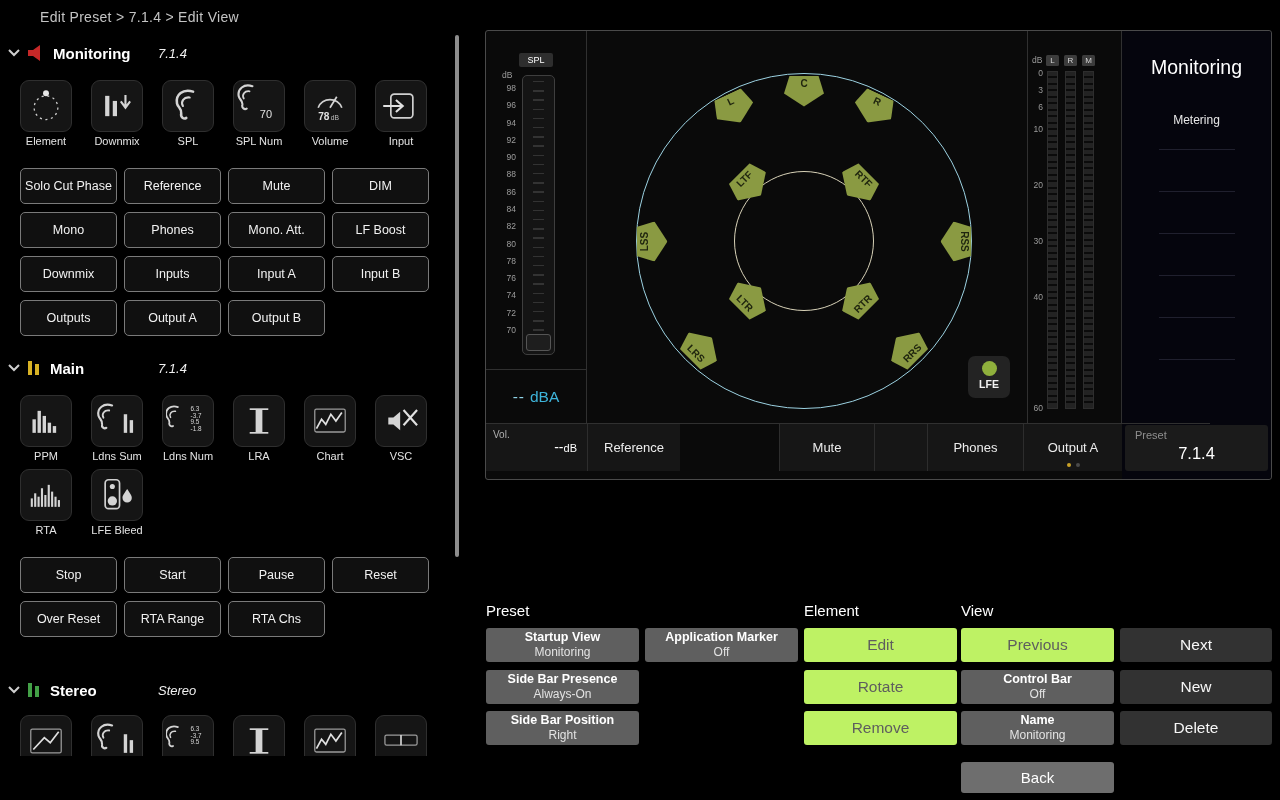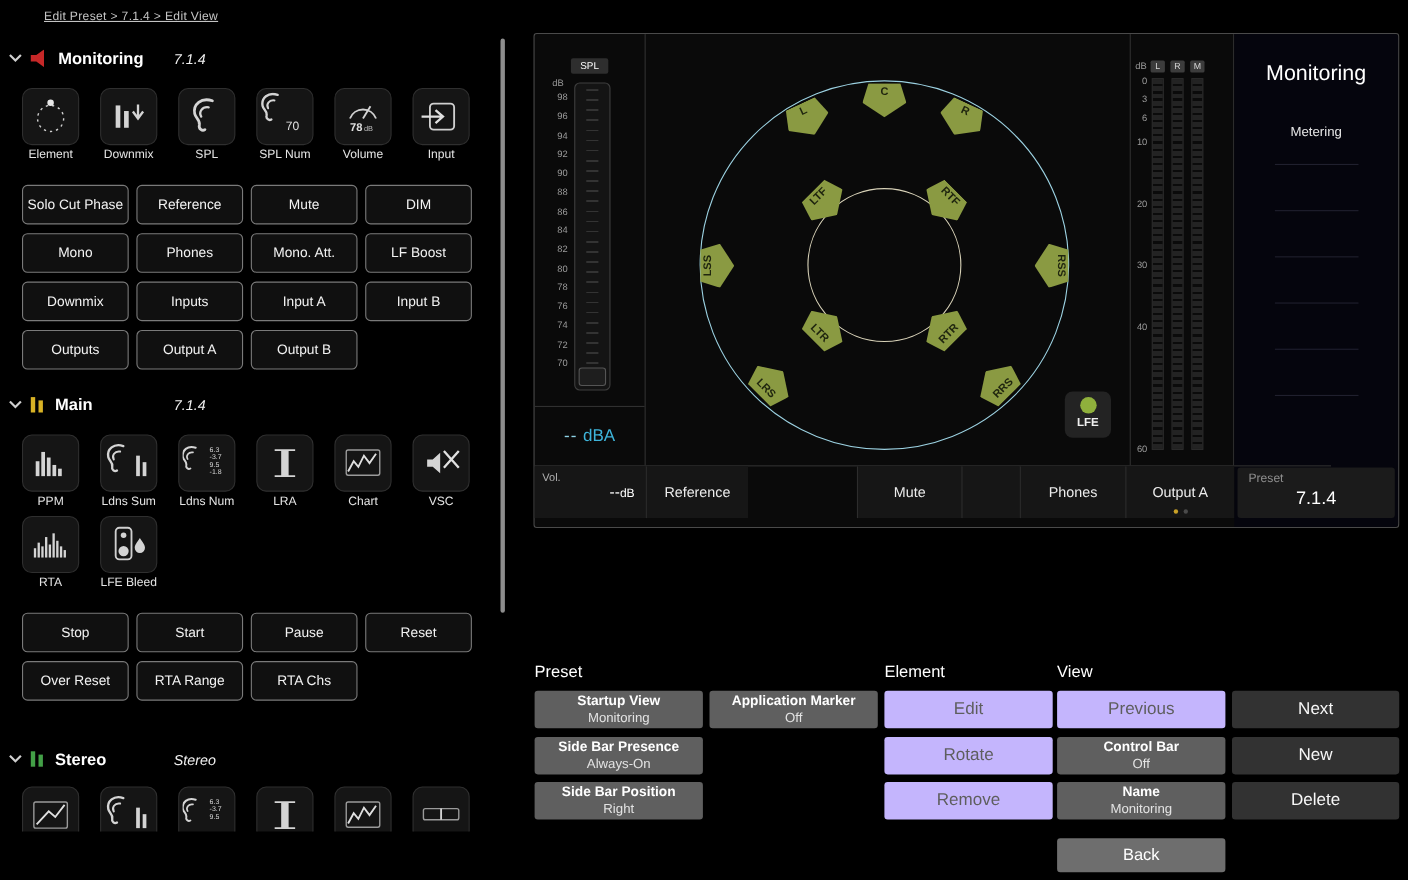--- a/index.html
+++ b/index.html
@@ -1,20 +1,20 @@
 <!DOCTYPE html>
 <html><head>
 <meta charset="utf-8">
 <style>
   html,body{margin:0;padding:0;background:#000;}
   .page{position:relative;width:1280px;height:800px;background:#000;overflow:hidden;
         font-family:"Liberation Sans",sans-serif;color:#eee;}
 
   
-  .breadcrumb{position:absolute;left:40px;top:9px;font-size:11px;color:#c4c4c4;letter-spacing:.3px;text-decoration:underline;}
+  .breadcrumb{position:absolute;left:40px;top:9px;font-size:14px;color:#c4c4c4;letter-spacing:.3px;}
 
   
   .left-panel{position:absolute;left:0;top:0;width:452px;height:756px;overflow:hidden;}
   .sec-header{position:absolute;left:8px;width:430px;height:24px;display:flex;align-items:center;}
   .sec-chevron{margin-right:7px;display:flex;}
   .sec-ico{margin-right:9px;display:flex;}
   .sec-title{font-size:15px;font-weight:bold;color:#fff;}
   .sec-preset{position:absolute;left:150px;font-size:13px;font-style:italic;color:#f0f0f0;}
 
   .tile{position:absolute;width:72px;text-align:center;}
@@ -88,21 +88,21 @@
   .vol-read .u{font-size:11px;}
 
   
   .grp-label{position:absolute;font-size:15px;color:#fff;}
   .btn2{position:absolute;width:153px;height:34px;background:#5f5f5f;border-radius:3px;display:flex;
         flex-direction:column;align-items:center;justify-content:center;gap:1px;cursor:default;}
   .btn2 .t{font-size:12.5px;font-weight:bold;color:#fff;line-height:1.15;}
   .btn2 .v{font-size:12px;color:#e3e3e3;line-height:1.15;}
   .btn1{position:absolute;width:153px;height:34px;border-radius:3px;display:flex;align-items:center;
         justify-content:center;font-size:15.5px;cursor:default;}
-  .btn1.disabled{background:#c4b5fd;color:#5e5e5e;}
+  .btn1.disabled{background:#bef264;color:#5e5e5e;}
   .btn1.dark{background:#323232;color:#f7f7f7;}
   .btn-back{position:absolute;left:961px;top:762px;width:153px;height:31px;background:#6e6e6e;border-radius:3px;
             color:#fff;font-size:15px;display:flex;align-items:center;justify-content:center;cursor:default;}
   svg text{font-family:"Liberation Sans",sans-serif;}
 </style>
 </head>
 <body>
 
 <svg width="0" height="0" style="position:absolute" aria-hidden="true">
   <symbol id="ico-ear" viewBox="0 0 52 52">

